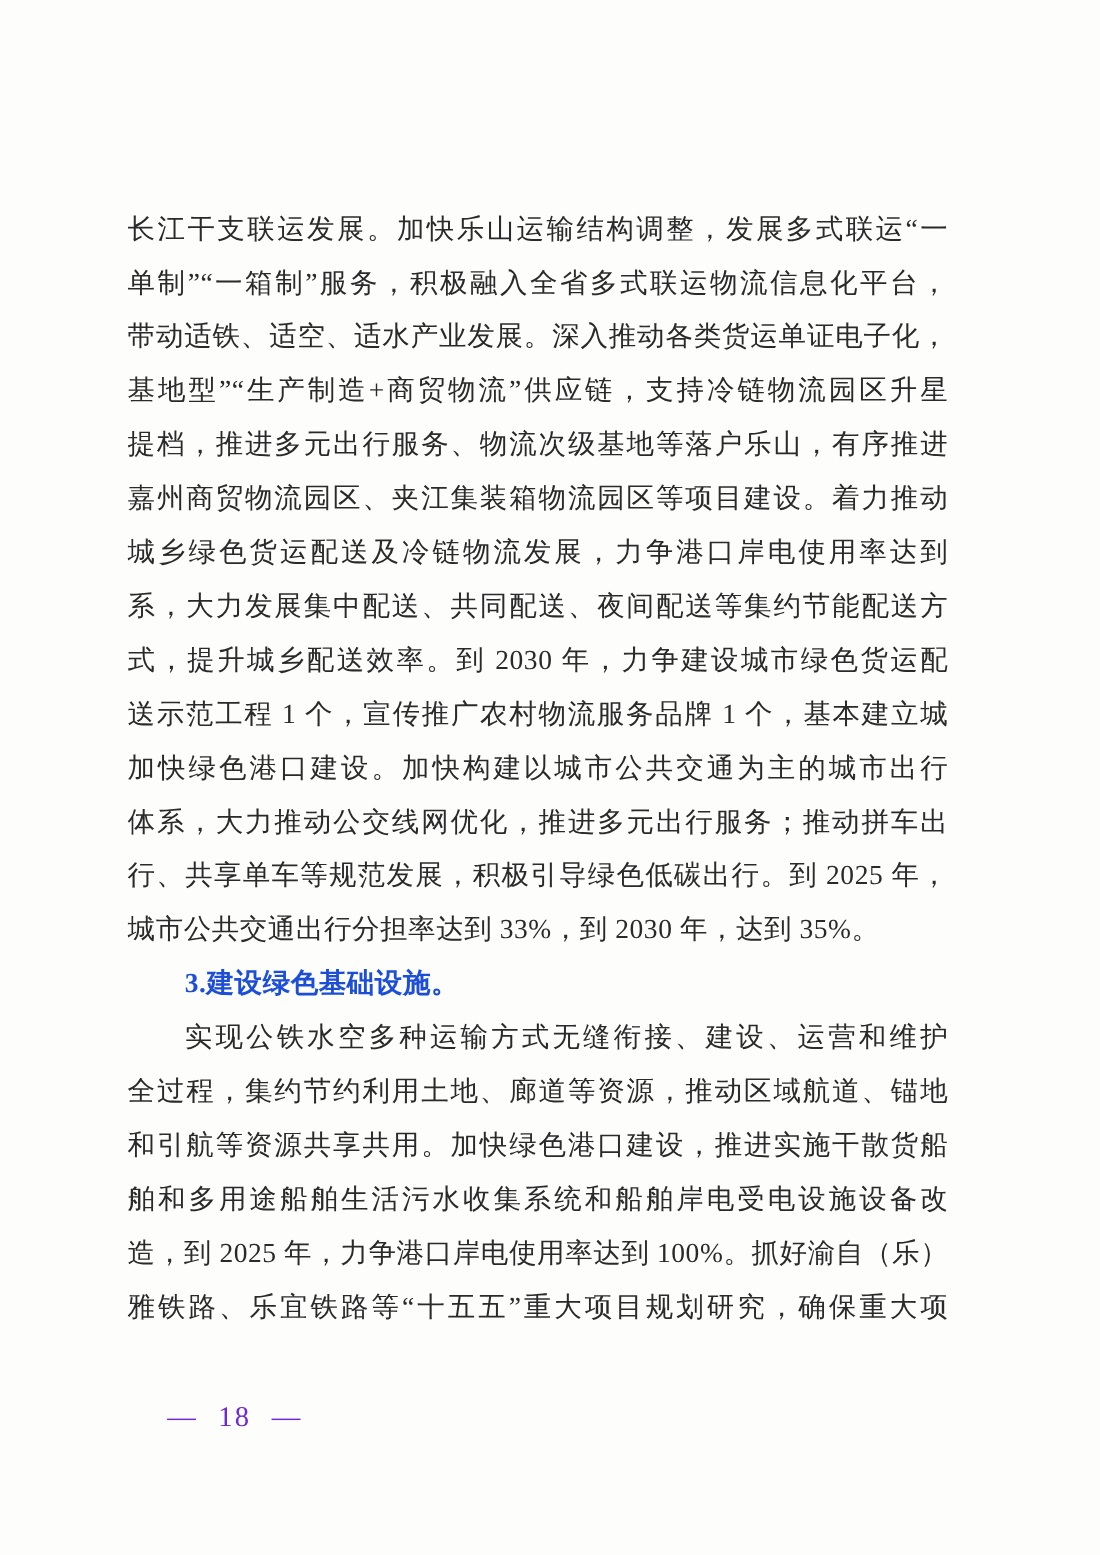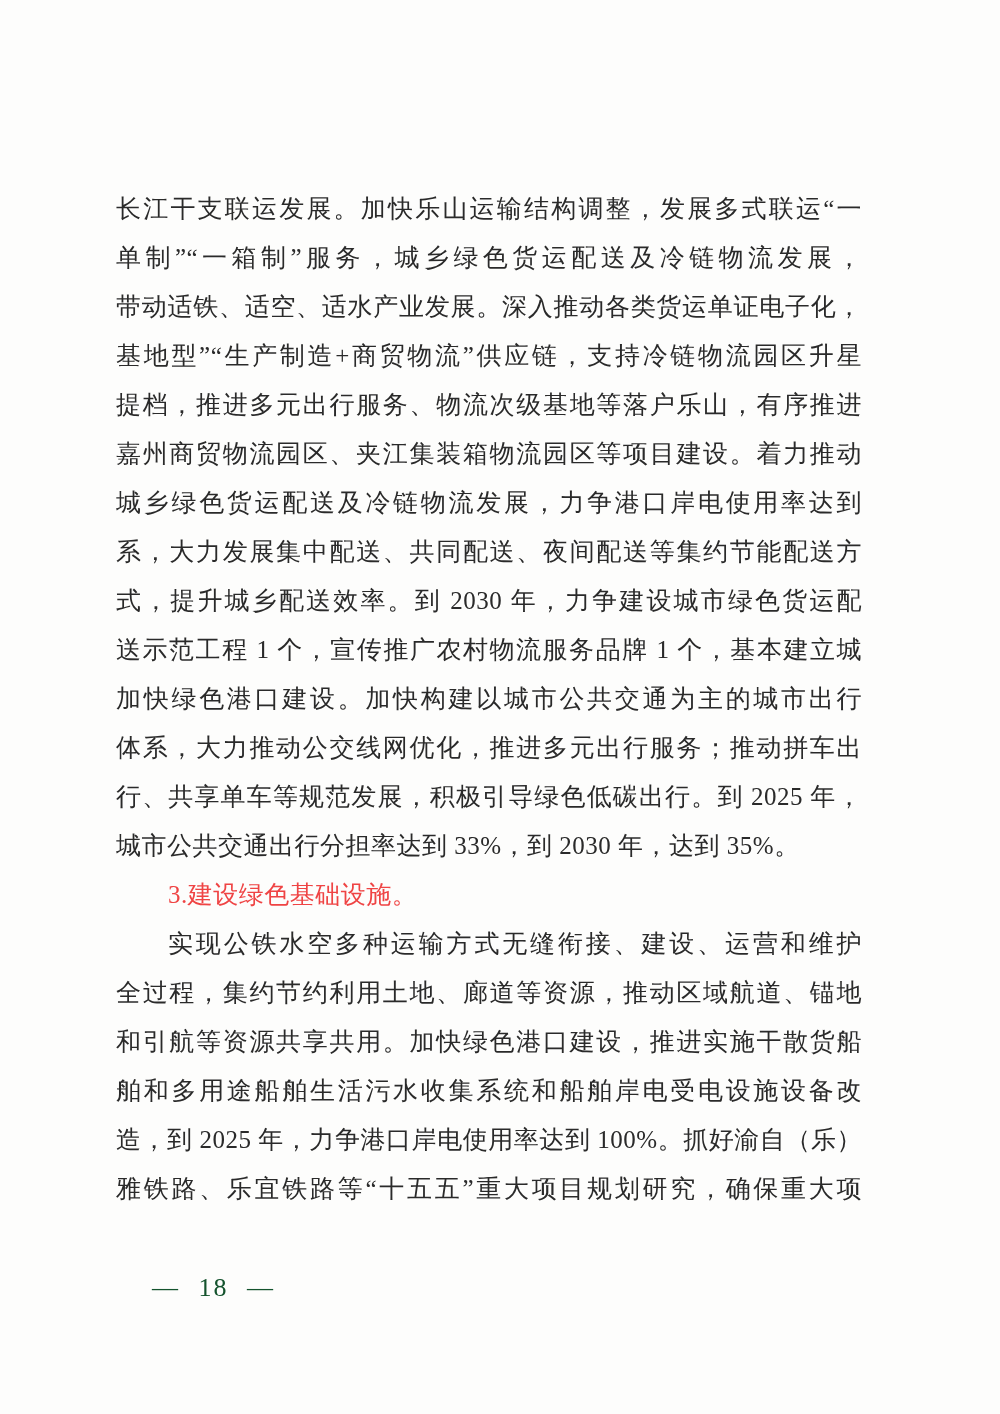--- a/index.html
+++ b/index.html
@@ -38,41 +38,41 @@
   }
   
   .line.end {
     text-align: center;
     text-align-last: left;
   }
   .line.indent {
     text-indent: 52px;
   }
   .line.heading {
-    font-weight: normal;
-    color: #ef4444;
+    font-weight: bold;
+    color: #1d4ed8;
   }
   .page-number {
     position: absolute;
     left: 152px;
     top: 1270px;
     font-size: 26px;
     line-height: 36px;
     letter-spacing: 2px;
     word-spacing: 10px;
-    color: #14532d;
+    color: #6d28d9;
   }
 </style>
 </head>
 <body>
 
 <div class="page">
   <div class="body-text">
     <div class="line fill">长江干支联运发展。加快乐山运输结构调整，发展多式联运“一</div>
-    <div class="line fill">单制”“一箱制”服务，城乡绿色货运配送及冷链物流发展，</div>
+    <div class="line fill">单制”“一箱制”服务，积极融入全省多式联运物流信息化平台，</div>
     <div class="line fill">带动适铁、适空、适水产业发展。深入推动各类货运单证电子化，</div>
     <div class="line fill">基地型”“生产制造+商贸物流”供应链，支持冷链物流园区升星</div>
     <div class="line fill">提档，推进多元出行服务、物流次级基地等落户乐山，有序推进</div>
     <div class="line fill">嘉州商贸物流园区、夹江集装箱物流园区等项目建设。着力推动</div>
     <div class="line fill">城乡绿色货运配送及冷链物流发展，力争港口岸电使用率达到</div>
     <div class="line fill">系，大力发展集中配送、共同配送、夜间配送等集约节能配送方</div>
     <div class="line fill">式，提升城乡配送效率。到 2030 年，力争建设城市绿色货运配</div>
     <div class="line fill">送示范工程 1 个，宣传推广农村物流服务品牌 1 个，基本建立城</div>
     <div class="line fill">加快绿色港口建设。加快构建以城市公共交通为主的城市出行</div>
     <div class="line fill">体系，大力推动公交线网优化，推进多元出行服务；推动拼车出</div>

